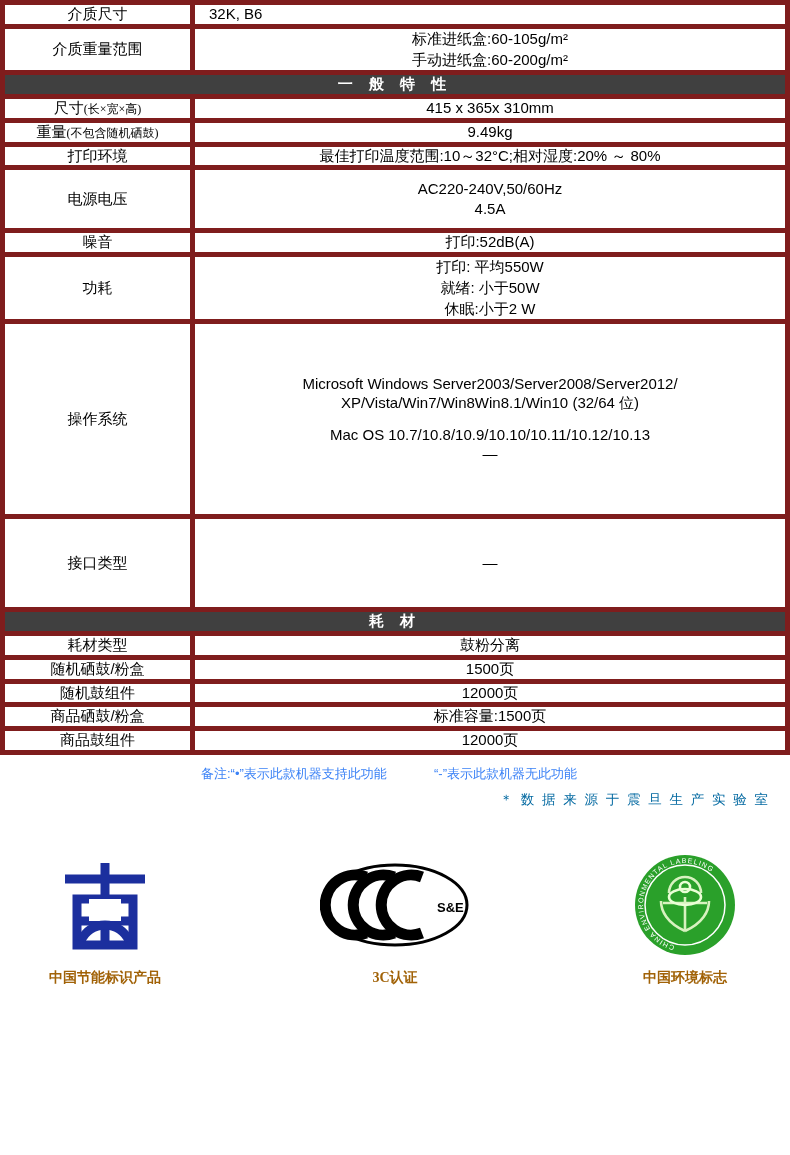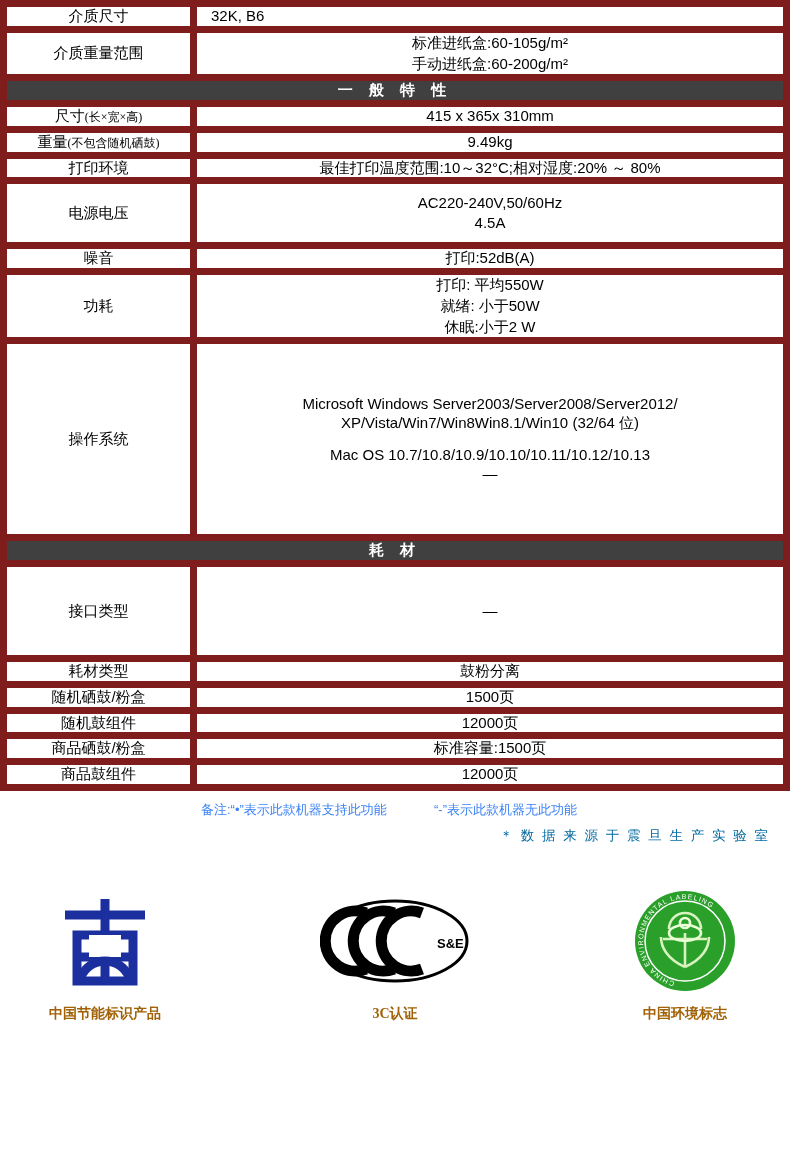--- a/index.html
+++ b/index.html
@@ -17,21 +17,21 @@
   .sheet {
     width: 790px;
     position: relative;
   }
   table.spec {
     width: 790px;
     border-collapse: collapse;
     table-layout: fixed;
   }
   table.spec td {
-    border: 7px solid #7f1d1d;
+    border: 5px solid #7f1d1d;
     padding: 0;
     vertical-align: middle;
     font-size: 15px;
     line-height: 1.25;
   }
   td.label {
     width: 190px;
     text-align: center;
     padding: 4px 2px;
     white-space: nowrap;
@@ -190,26 +190,26 @@
         <td class="os-cell">
           <div><span>Microsoft Windows Server2003/Server2008/Server2012/</span></div>
           <div><span>XP/Vista/Win7/Win8Win8.1/Win10 (32/64 位)</span></div>
           <div style="height:14px"></div>
           <div><span>Mac OS 10.7/10.8/10.9/10.10/10.11/10.12/10.13</span></div>
           <div><span>—</span></div>
         </td>
       </tr>
 
       <tr>
-        <td class="section" colspan="2">耗 材</td>
-      </tr>
-
-      <tr>
         <td class="label" style="height:88px">接口类型</td>
         <td class="dash">—</td>
+      </tr>
+
+      <tr>
+        <td class="section" colspan="2">耗 材</td>
       </tr>
 
       <tr>
         <td class="label">耗材类型</td>
         <td class="value">鼓粉分离</td>
       </tr>
       <tr>
         <td class="label">随机硒鼓/粉盒</td>
         <td class="value">1500页</td>
       </tr>

